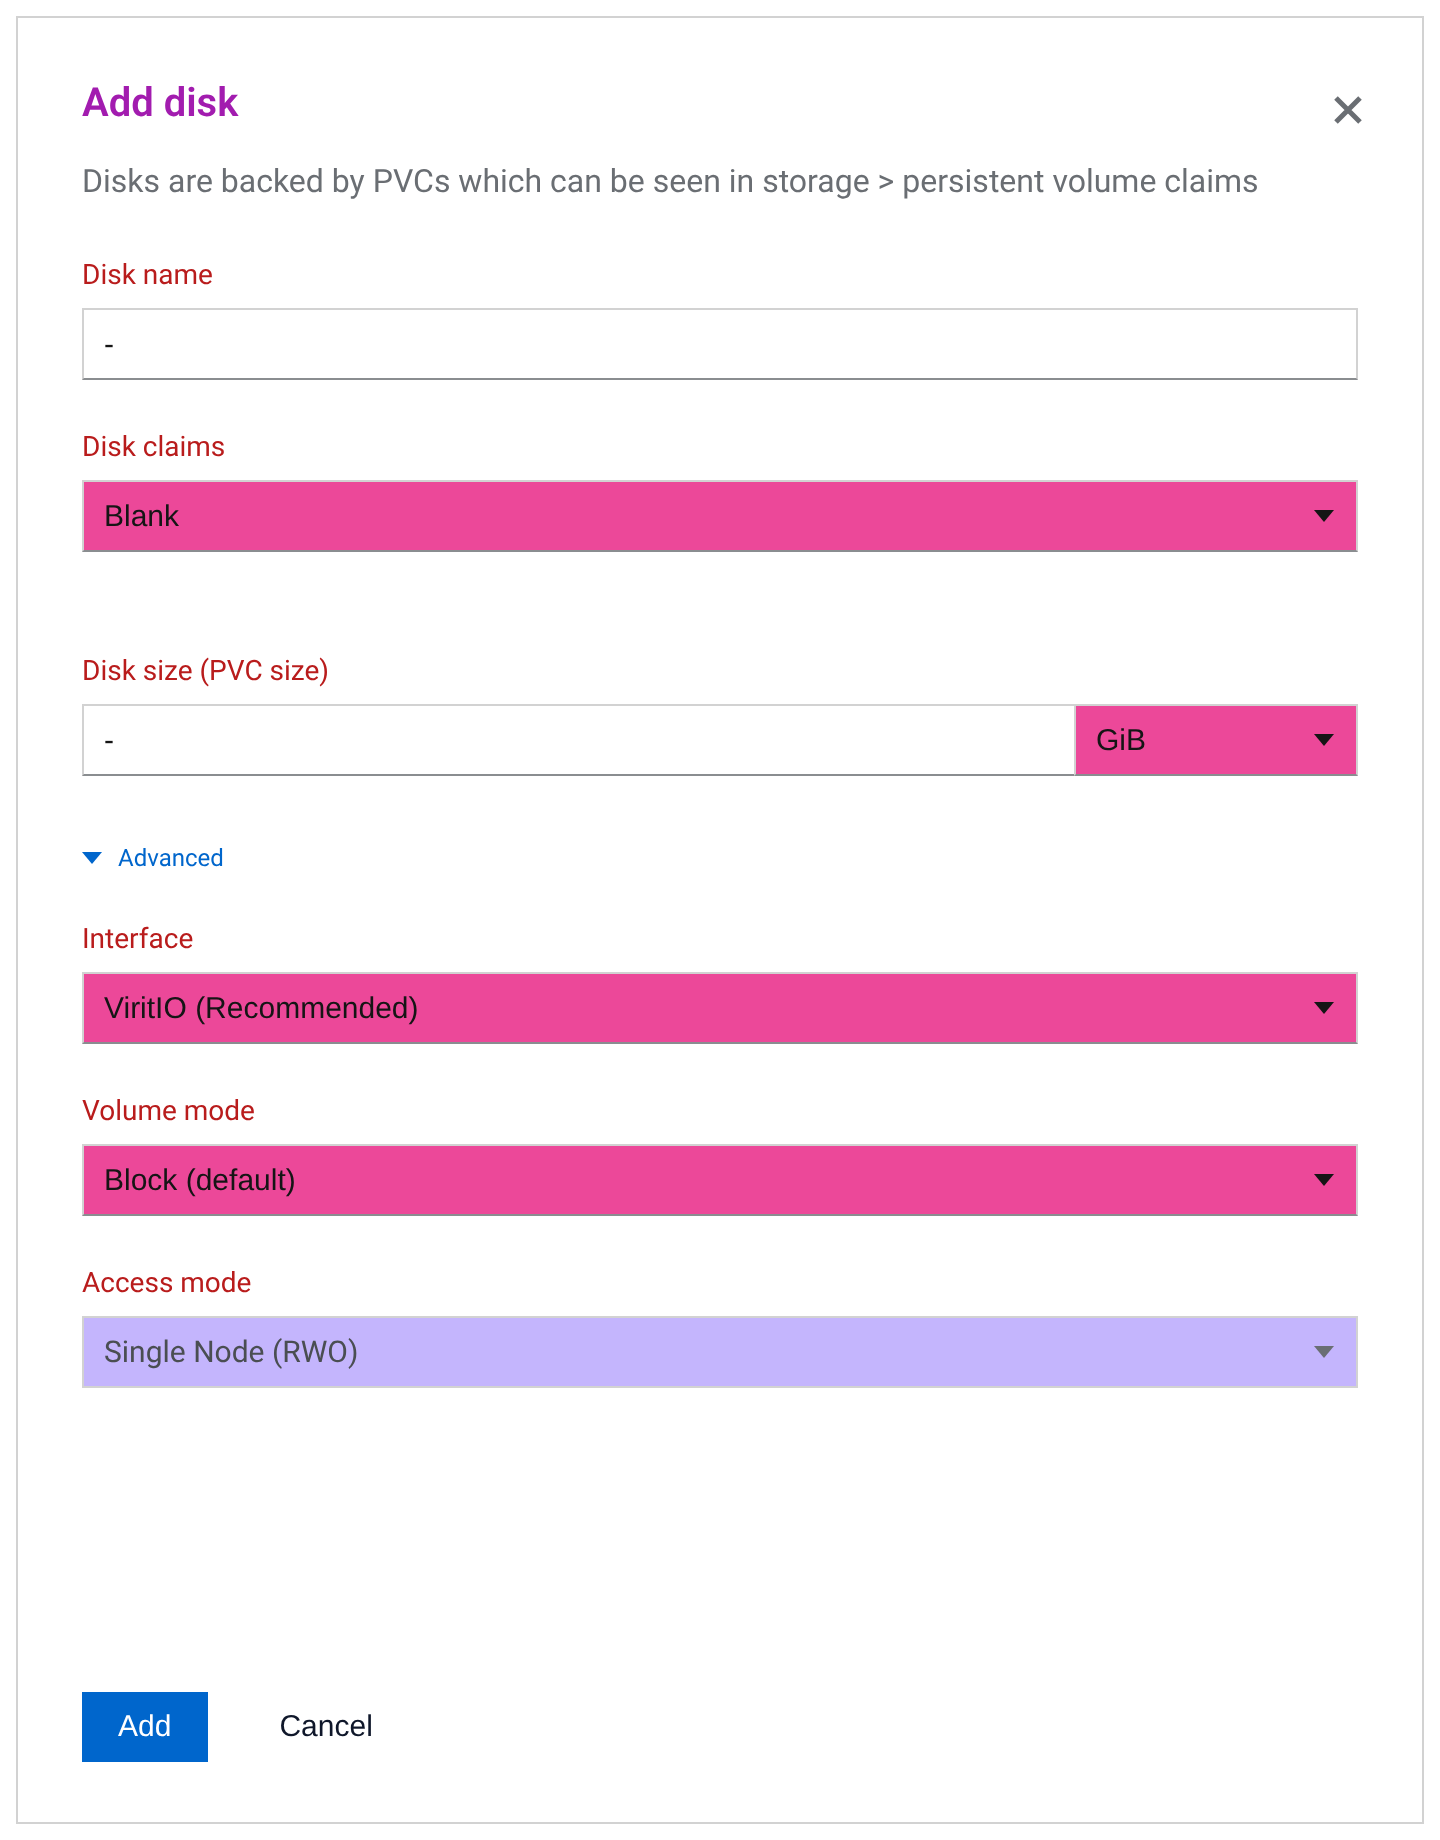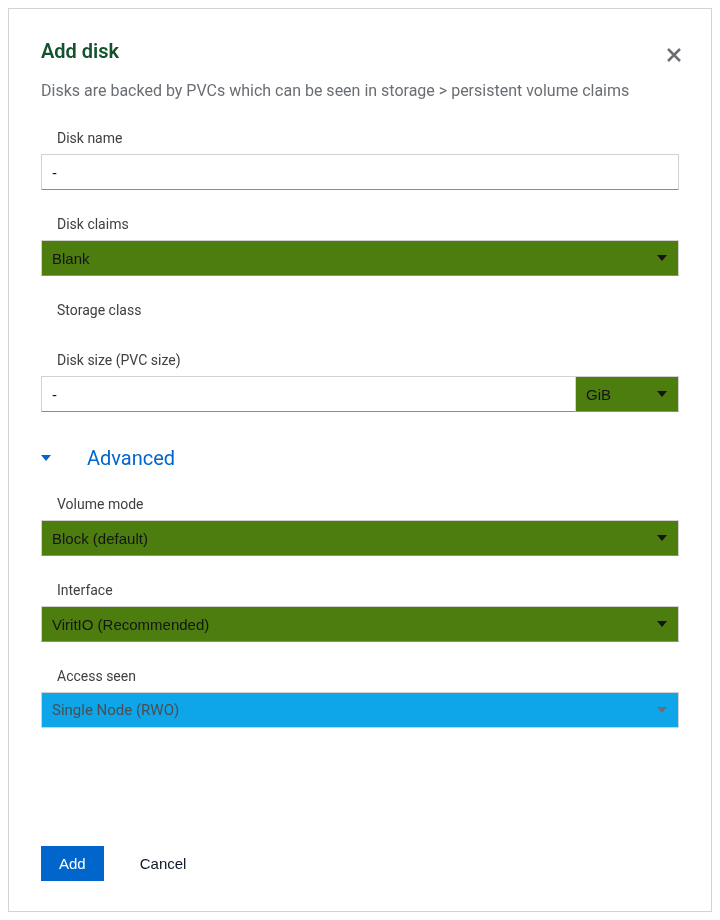--- a/index.html
+++ b/index.html
@@ -18,21 +18,21 @@
     border: 1px solid #d2d2d2;
     height: 100%;
     padding: 30px 32px;
     position: relative;
     display: flex;
     flex-direction: column;
   }
   .modal-title {
     font-size: 20px;
     font-weight: 600;
-    color: #14532d;
+    color: #a21caf;
     margin-bottom: 18px;
   }
   .modal-desc {
     font-size: 16px;
     color: #6a6e73;
     margin-bottom: 30px;
   }
   .close-btn {
     position: absolute;
     top: 36px;
@@ -42,23 +42,22 @@
     cursor: pointer;
     font-weight: 700;
     line-height: 1;
   }
   .form-group {
     margin-bottom: 26px;
   }
   .form-label {
     display: block;
     font-size: 14px;
-    color: #404040;
+    color: #b91c1c;
     margin-bottom: 8px;
-    margin-left: 16px;
   }
   .text-input {
     width: 100%;
     height: 36px;
     border: 1px solid #d2d2d2;
     border-bottom: 1px solid #8a8d90;
     padding: 0 10px;
     font-size: 15px;
     color: #151515;
     background: #fff;
@@ -67,29 +66,29 @@
     position: relative;
   }
   .select-input {
     width: 100%;
     height: 36px;
     border: 1px solid #d2d2d2;
     border-bottom: 1px solid #8a8d90;
     padding: 0 10px;
     font-size: 15px;
     color: #151515;
-    background: #4d7c0f;
+    background: #ec4899;
     appearance: none;
     cursor: pointer;
     text-align: left;
     display: flex;
     align-items: center;
   }
   .select-input.disabled {
-    background: #0ea5e9;
+    background: #c4b5fd;
     color: #4a4e52;
     border: 1px solid #d2d2d2;
     cursor: default;
   }
   .caret {
     position: absolute;
     right: 12px;
     top: 50%;
     transform: translateY(-50%);
     pointer-events: none;
@@ -113,35 +112,34 @@
     height: 36px;
     border: 1px solid #d2d2d2;
     border-bottom: 1px solid #8a8d90;
     border-right: none;
     padding: 0 10px;
     font-size: 15px;
     color: #151515;
     background: #fff;
   }
   .size-unit {
-    width: 104px;
+    width: 142px;
     position: relative;
   }
   .size-unit .select-input {
     border-left: 1px solid #d2d2d2;
   }
   .advanced-toggle {
     display: flex;
     align-items: center;
     color: #0066cc;
-    font-size: 20px;
+    font-size: 12px;
     cursor: pointer;
     margin-bottom: 26px;
     margin-top: 8px;
-    gap: 28px;
   }
   .advanced-toggle svg {
     margin-right: 8px;
   }
   .helper-text {
     font-size: 14px;
     color: #6a6e73;
     margin-top: 10px;
   }
   .footer {
@@ -192,21 +190,20 @@
       <button class="select-input">Blank</button>
       <span class="caret">
           <svg viewBox="0 0 10 6">
             <path d="M0 0 L5 6 L10 0 Z"></path>
           </svg>
         </span>
     </div>
   </div>
 
   <div class="form-group">
-    <label class="form-label">Storage class</label>
   </div>
 
   <div class="form-group">
     <label class="form-label">Disk size (PVC size)</label>
     <div class="size-row">
       <input class="size-input" type="text" value="-" style="">
       <div class="size-unit select-wrap">
         <button class="select-input">GiB</button>
         <span class="caret">
             <svg viewBox="0 0 10 6">
@@ -218,45 +215,45 @@
   </div>
 
   <div class="advanced-toggle">
     <svg width="10" height="6" viewBox="0 0 10 6">
         <path d="M0 0 L5 6 L10 0 Z" fill="#0066cc"></path>
       </svg>
     <span>Advanced</span>
   </div>
 
   <div class="form-group">
+    <label class="form-label">Interface</label>
+    <div class="select-wrap">
+      <button class="select-input">ViritIO (Recommended)</button>
+      <span class="caret">
+          <svg viewBox="0 0 10 6">
+            <path d="M0 0 L5 6 L10 0 Z"></path>
+          </svg>
+        </span>
+    </div>
+  </div>
+
+  <div class="form-group">
     <label class="form-label">Volume mode</label>
     <div class="select-wrap">
       <button class="select-input">Block (default)</button>
       <span class="caret">
           <svg viewBox="0 0 10 6">
             <path d="M0 0 L5 6 L10 0 Z"></path>
           </svg>
         </span>
     </div>
   </div>
 
   <div class="form-group">
-    <label class="form-label">Interface</label>
-    <div class="select-wrap">
-      <button class="select-input">ViritIO (Recommended)</button>
-      <span class="caret">
-          <svg viewBox="0 0 10 6">
-            <path d="M0 0 L5 6 L10 0 Z"></path>
-          </svg>
-        </span>
-    </div>
-  </div>
-
-  <div class="form-group">
-    <label class="form-label">Access seen</label>
+    <label class="form-label">Access mode</label>
     <div class="select-wrap">
       <div class="select-input disabled">Single Node (RWO)</div>
       <span class="caret">
           <svg viewBox="0 0 10 6">
             <path d="M0 0 L5 6 L10 0 Z"></path>
           </svg>
         </span>
     </div>
   </div>
 

